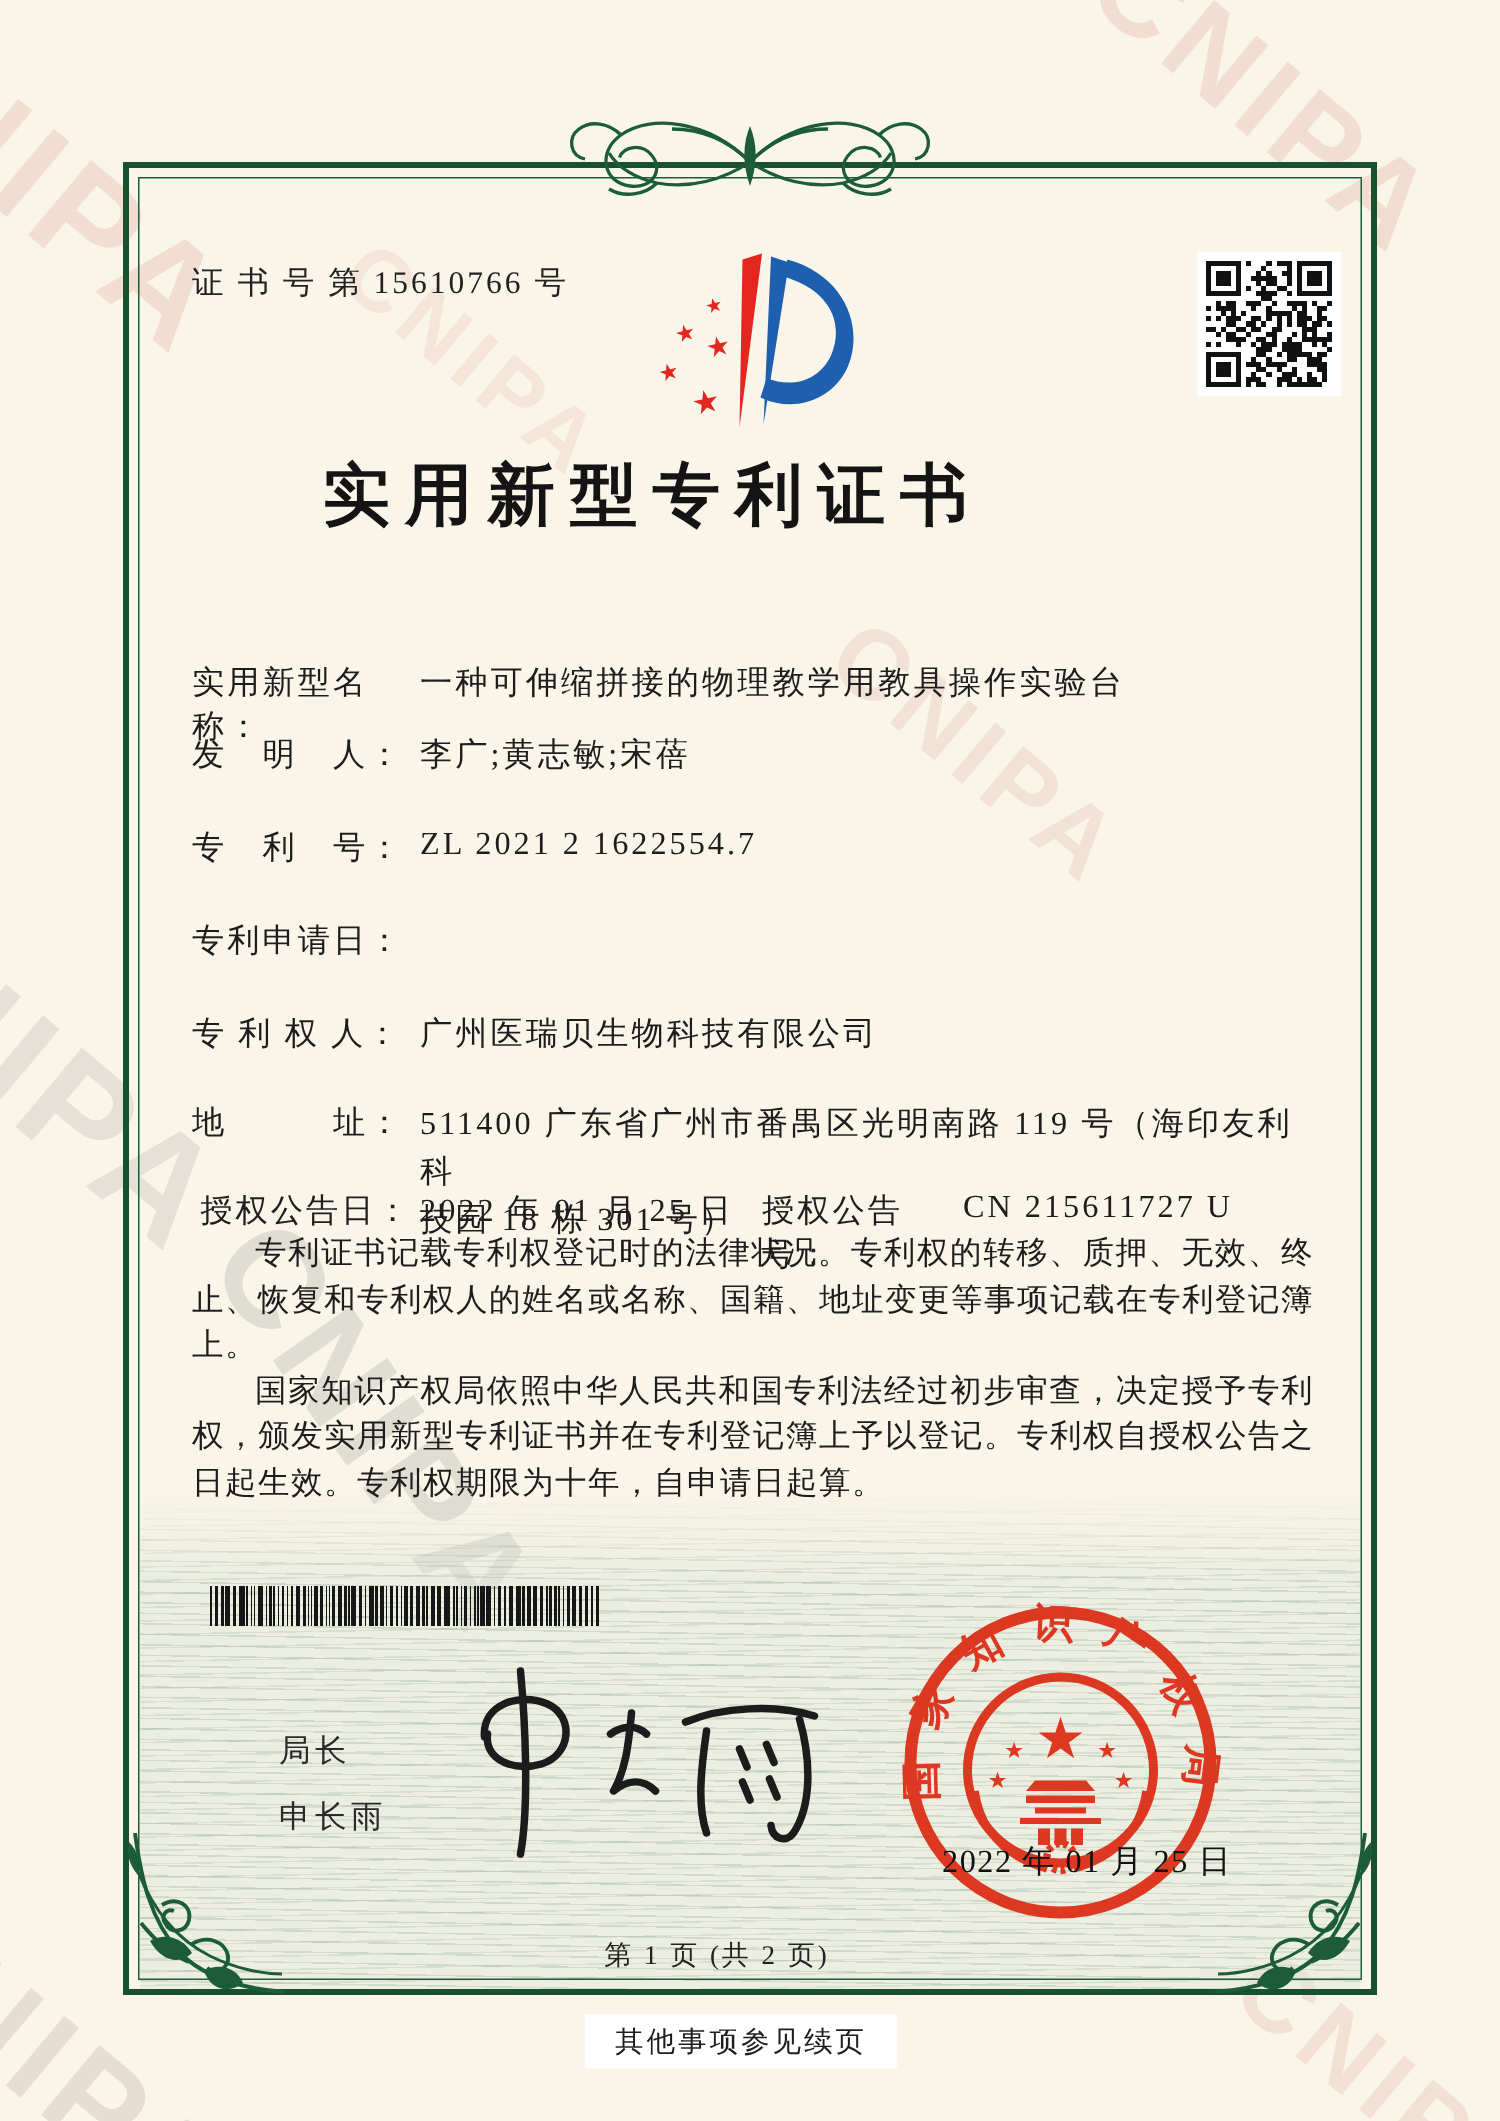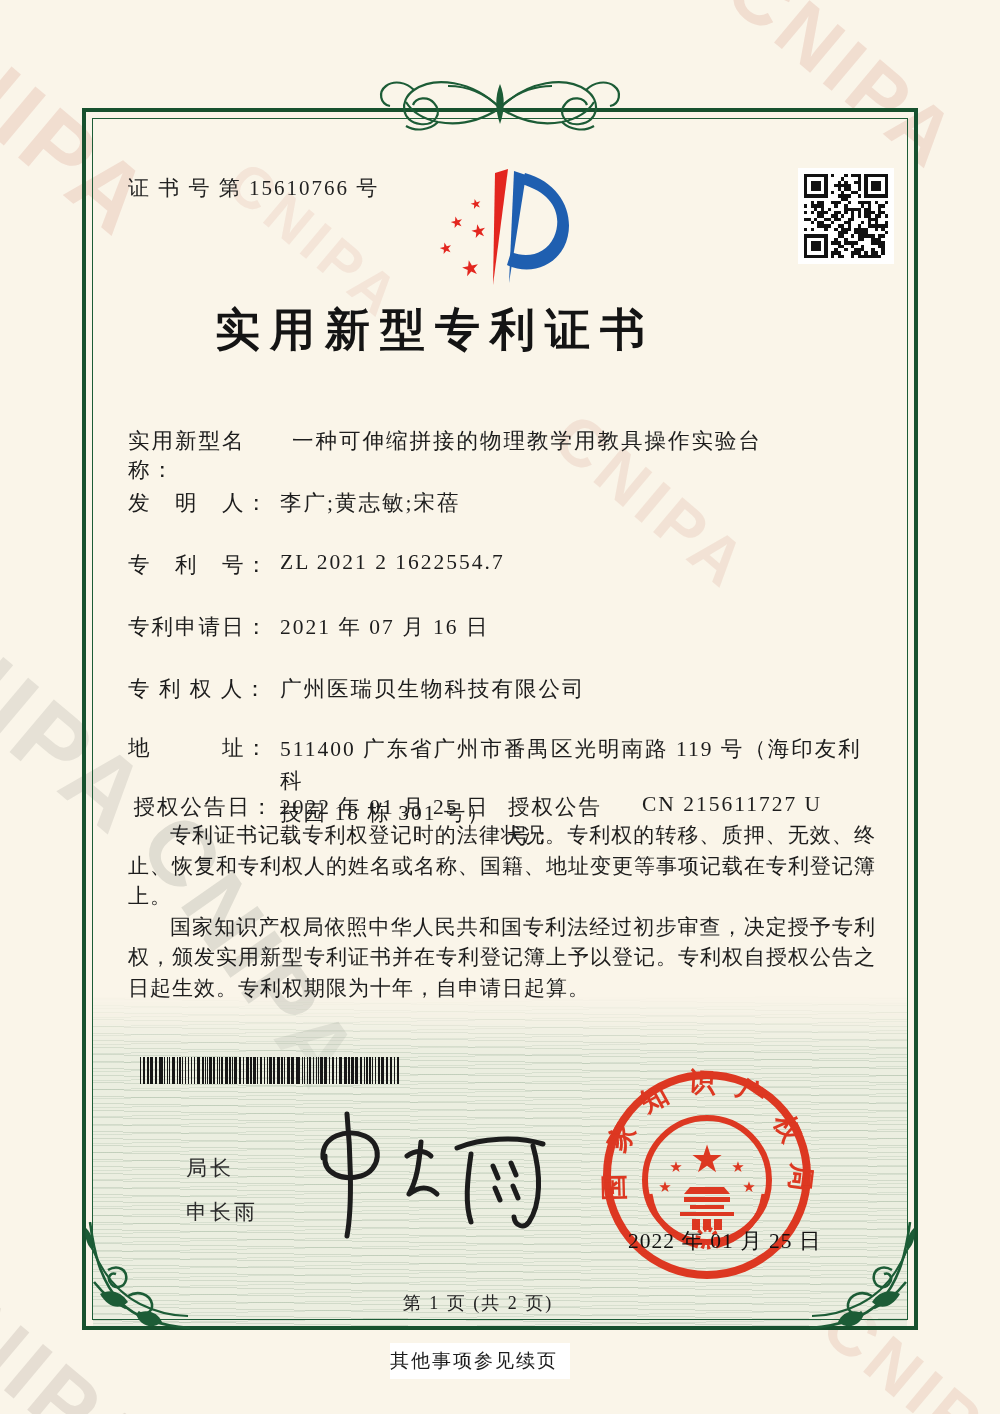--- a/index.html
+++ b/index.html
@@ -48,21 +48,21 @@
   .qr-box svg { width:84px; height:84px; display:block; }
 
   .title { position:absolute; left:0; top:300px; width:860px; text-align:center;
            font-size:45px; font-weight:bold; letter-spacing:10px; color:#141414; text-indent:10px; }
 
   .fields { position:absolute; left:128px; top:0; width:748px; }
   .frow { position:absolute; display:flex; font-size:21.5px; color:#1d1d1d; }
   .flabel { width:152px; flex:0 0 152px; letter-spacing:2px; }
   .fvalue { letter-spacing:2px; }
   .pre { white-space:pre-line; line-height:32px; }
-  .r1 { top:426px;gap:12px; } .r2 { top:488px; } .r3 { top:550px; }
+  .r1 { top:440px; } .r2 { top:488px; } .r3 { top:550px; }
   .r4 { top:612px; } .r5 { top:674px; } .r6 { top:733px; } .r7 { top:792px; }
   .grant-left { display:flex; width:380px; flex:0 0 380px;text-align:center; }
   .grant-right { display:flex; }
   .grant-right .flabel { width:134px; flex:0 0 134px; }
 
   .body-text { position:absolute; left:128px; top:820px; width:748px; font-size:21px;
                line-height:30.5px; color:#1d1d1d; text-align:justify; }
   .body-text p { text-indent:2em; letter-spacing:1px; }
 
   .barcode { position:absolute; left:140px; top:1057px; width:262px; height:27px; }
@@ -71,22 +71,22 @@
             font-size:21px; color:#2a2a2a; letter-spacing:3px; line-height:44px;margin-left:40px; }
   .signature { position:absolute; left:295px; top:1108px; width:260px; height:135px; }
 
   .seal { position:absolute; left:600px; top:1068px; width:214px; height:214px; opacity:0.93; }
   .seal-date { position:absolute; left:628px; top:1226px; width:200px; font-size:21.5px;
                letter-spacing:1px; color:#111; }
 
   .page-info { position:absolute; left:0; top:1291px; width:956px; text-align:center;
                font-size:18px; letter-spacing:2px; color:#222; }
 
-  .cont-box { position:absolute; left:390px; top:1343px; width:180px; height:36px; background:#ffffff;
-              display:flex; align-items:center; }
+  .cont-box { position:absolute; left:390px; top:1343px; width:208px; height:36px; background:#ffffff;
+              display:flex; align-items:center; justify-content:center; }
   .cont-box span { font-size:19px; letter-spacing:2px; color:#1d1d1d; }
 </style>
 </head>
 <body>
 
 <div class="page">
 
   <div class="wm wm1">CNIPA</div>
   <div class="wm wm2">CNIPA</div>
   <div class="wm wm3">CNIPA</div>
@@ -396,21 +396,20 @@
     <div class="frow r2">
       <span class="flabel">发　明　人：</span>
       <span class="fvalue">李广;黄志敏;宋蓓</span>
     </div>
     <div class="frow r3">
       <span class="flabel">专　利　号：</span>
       <span class="fvalue">ZL 2021 2 1622554.7</span>
     </div>
     <div class="frow r4">
       <span class="flabel">专利申请日：</span>
-      <span class="fvalue">2021 年 07 月 16 日</span>
     </div>
     <div class="frow r5">
       <span class="flabel">专 利 权 人：</span>
       <span class="fvalue">广州医瑞贝生物科技有限公司</span>
     </div>
     <div class="frow r6">
       <span class="flabel">地　　　址：</span>
       <span class="fvalue pre">511400 广东省广州市番禺区光明南路 119 号（海印友利科
 技园 18 栋 301 号）</span>
     </div>

